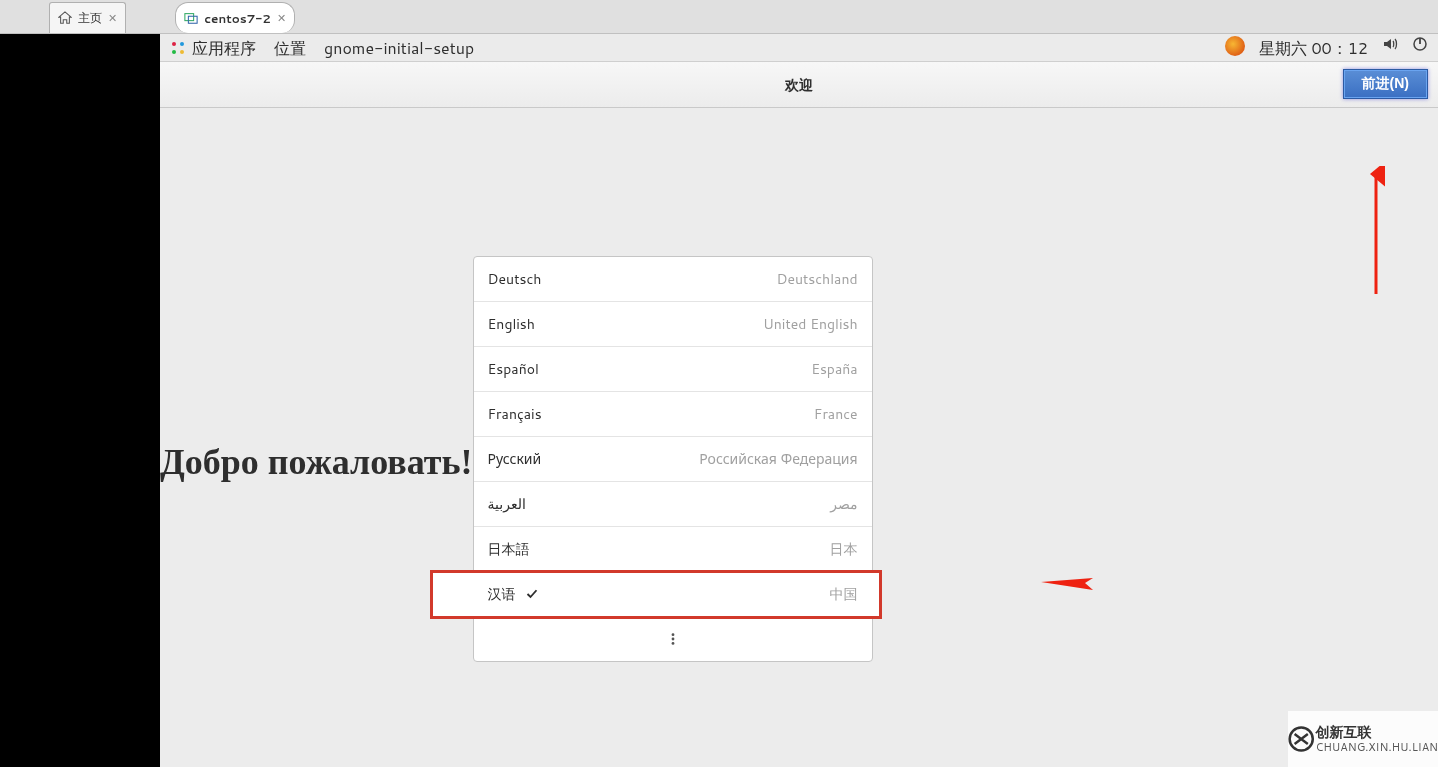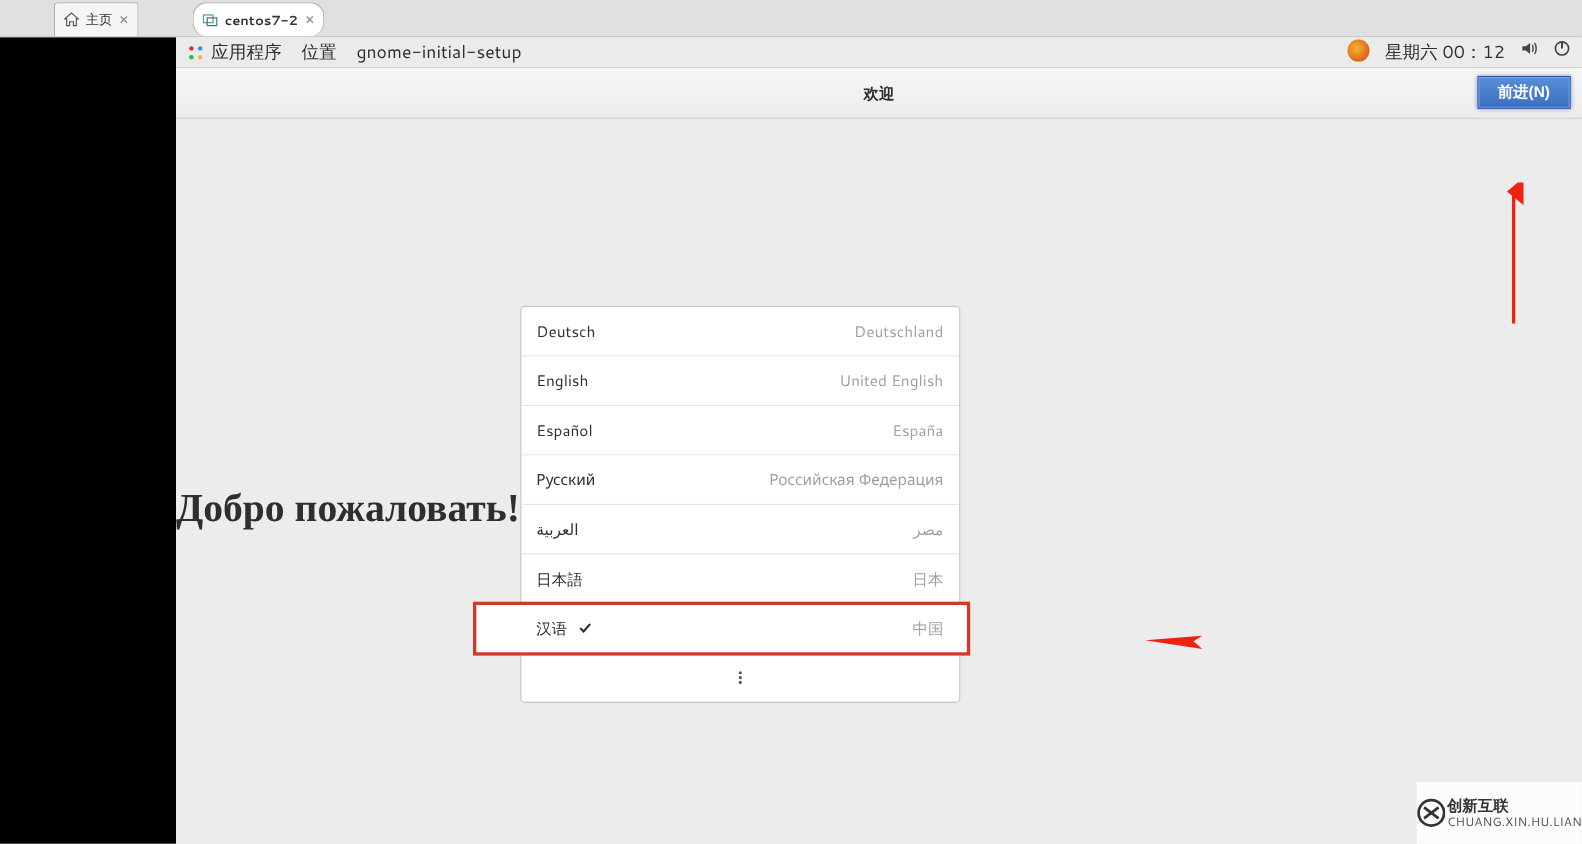--- a/index.html
+++ b/index.html
@@ -210,20 +210,26 @@
         <span class="rgn">United English</span>
       </div>
       <div class="lang-row">
         <span class="lang-lbl">
             <span>Español</span>
           </span>
         <span class="rgn">España</span>
       </div>
       <div class="lang-row">
         <span class="lang-lbl">
+            <span>Français</span>
+          </span>
+        <span class="rgn">France</span>
+      </div>
+      <div class="lang-row">
+        <span class="lang-lbl">
             <span>Русский</span>
           </span>
         <span class="rgn">Российская Федерация</span>
       </div>
       <div class="lang-row">
         <span class="lang-lbl">
             <span>العربية</span>
           </span>
         <span class="rgn">مصر</span>
       </div>

